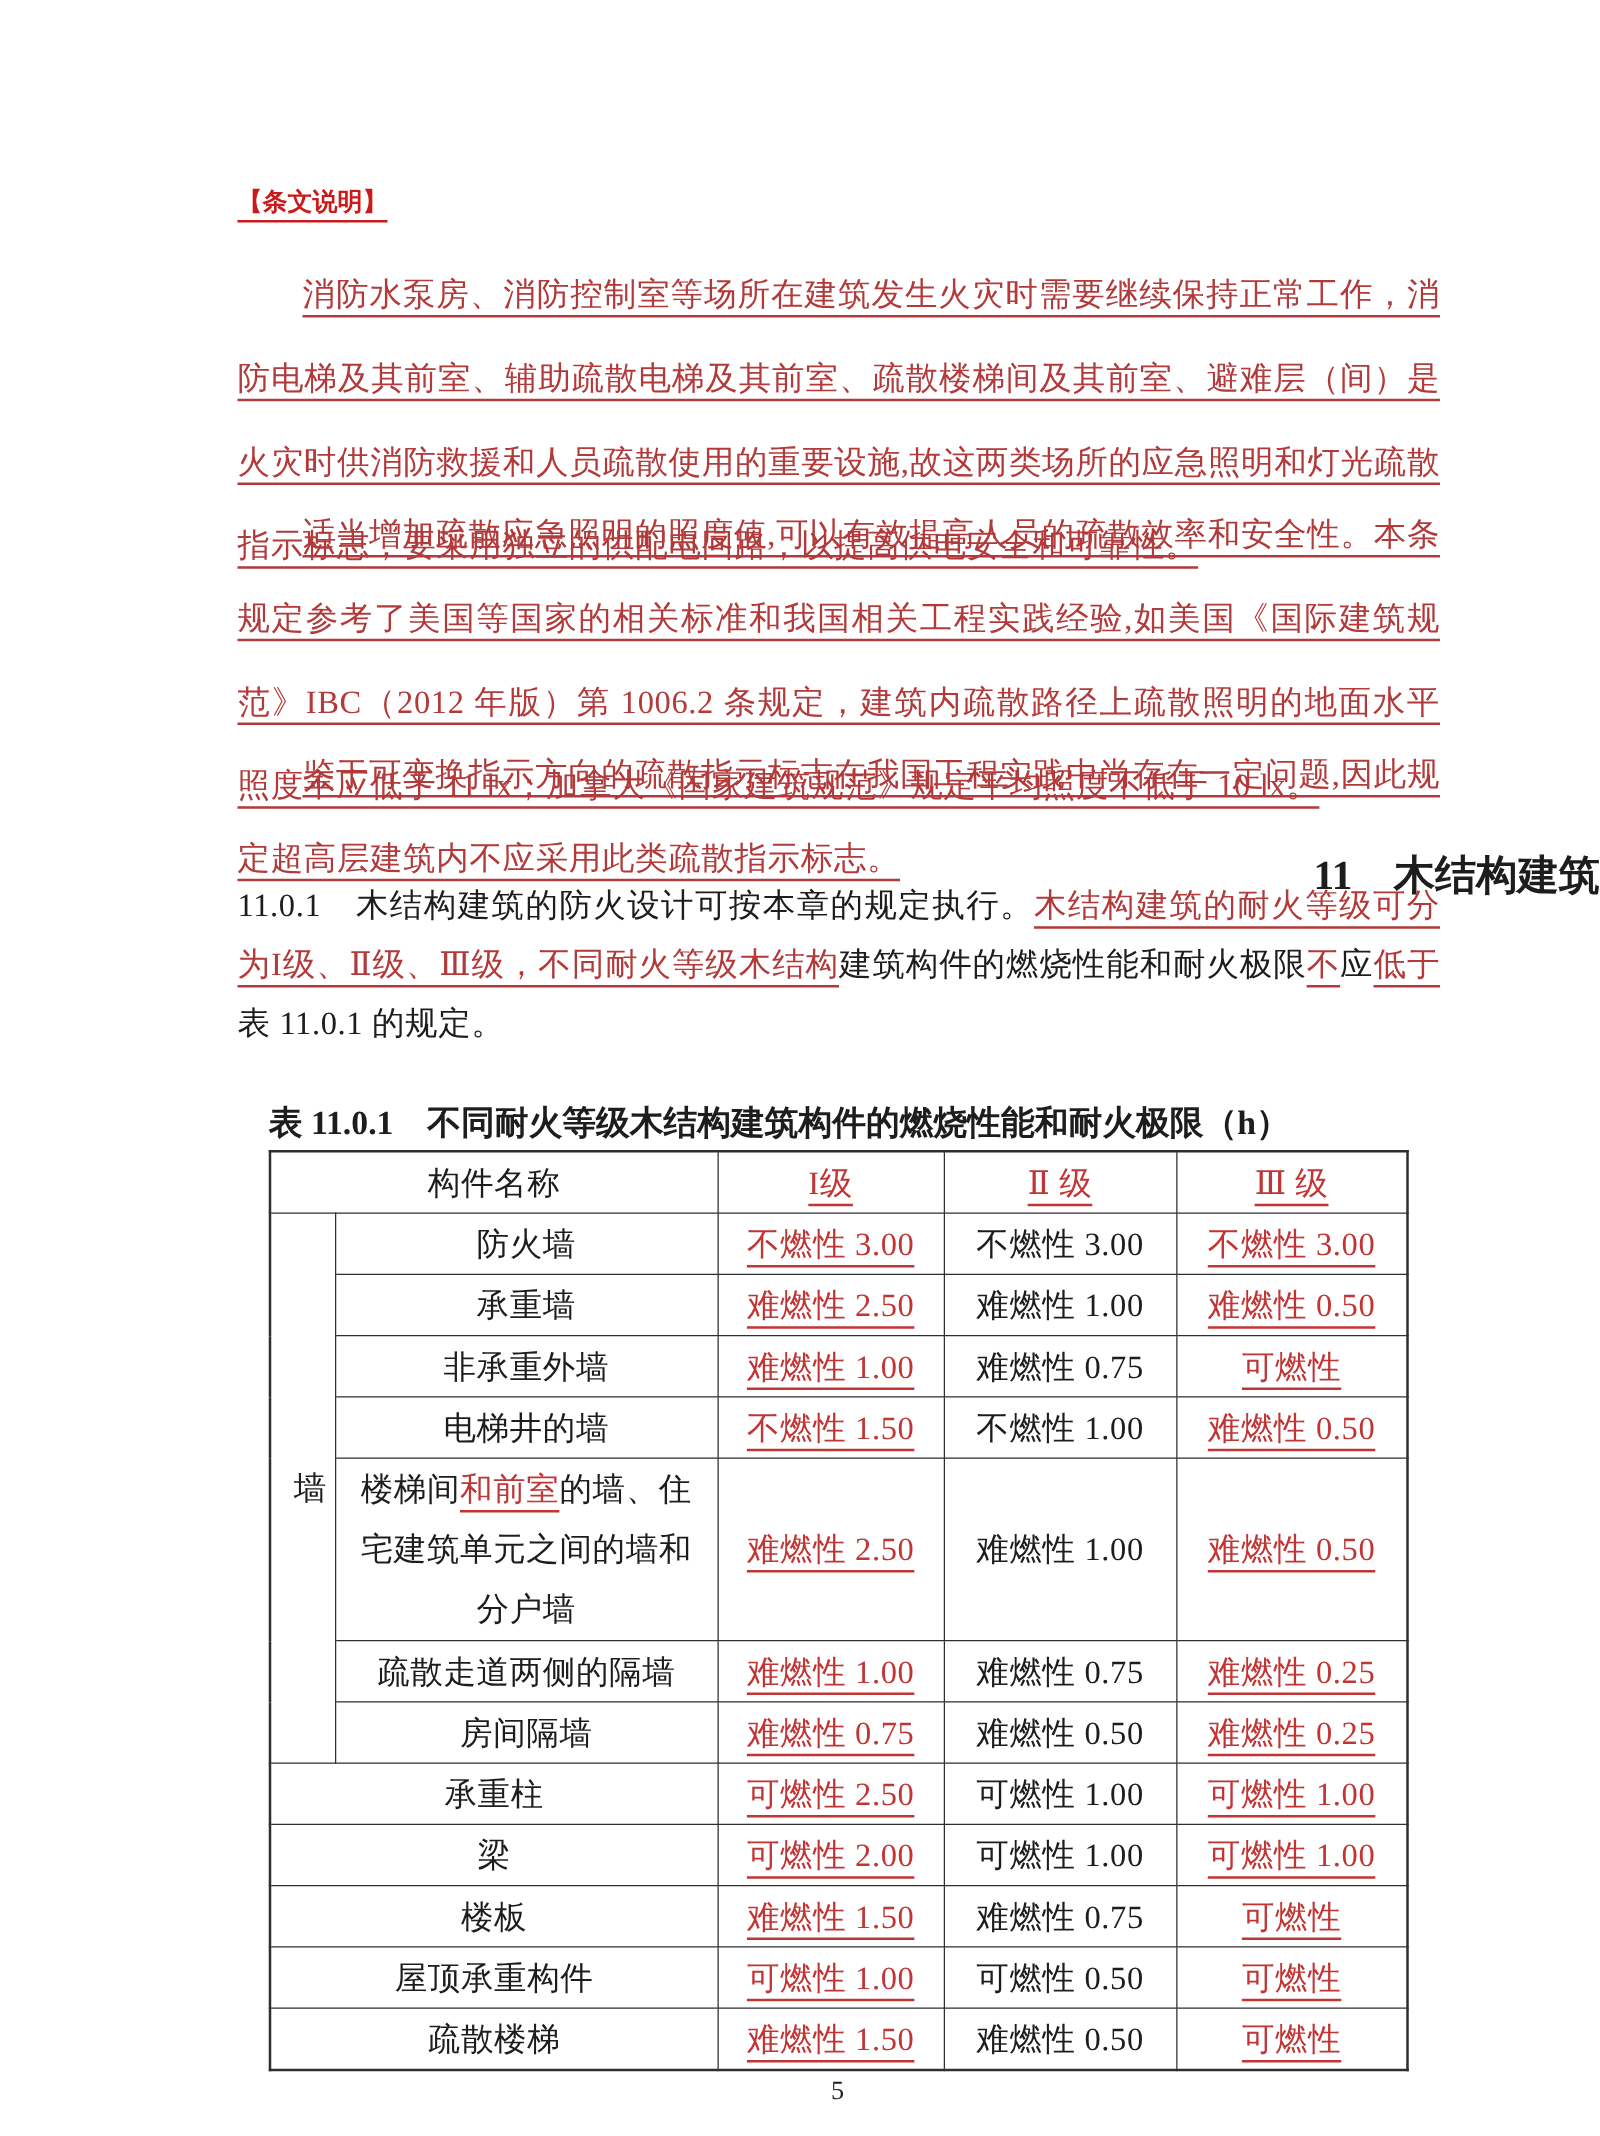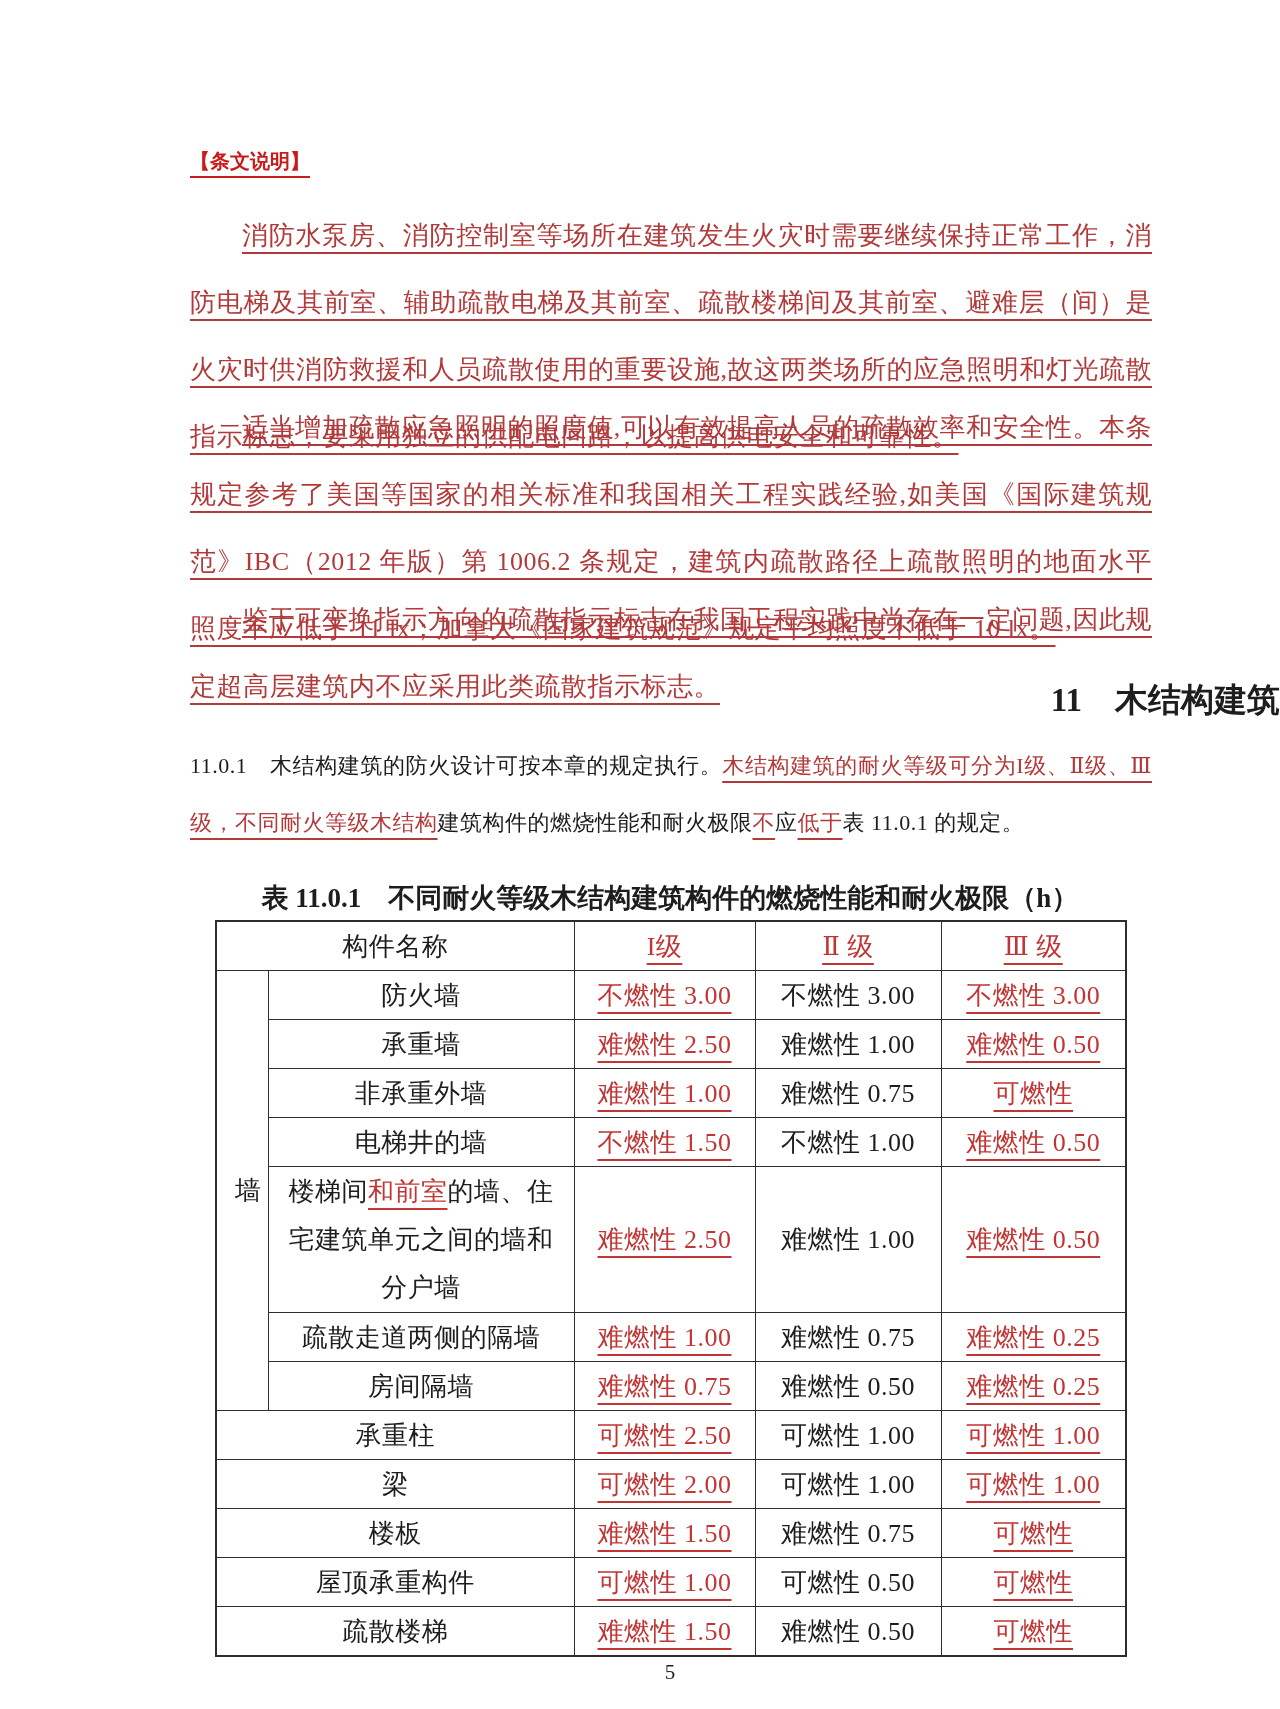--- a/index.html
+++ b/index.html
@@ -47,37 +47,36 @@
   .p3{top:586px;}
   
   .chapter{
     position:absolute;left:0;top:678px;width:1280px;
     text-align:right;
     font-size:33px;font-weight:bold;color:var(--ink);
     margin:0;
   }
   
   .clause{
-    position:absolute;left:190px;top:737px;width:962px;
-    font-size:22px;letter-spacing:0.5px;
-    line-height:57px;
+    position:absolute;left:190px;top:701px;width:962px;
+    font-size:26px;letter-spacing:0.5px;
+    line-height:47px;
     text-align:justify;
     margin:0;
   }
   .ins{
     color:var(--red);
     text-decoration:underline;
     text-decoration-thickness:2px;
     text-underline-offset:8px;
   }
   .plain{color:var(--ink);}
   
   .tbl-caption{
     position:absolute;left:215px;top:880px;width:910px;
-    text-align:center;
     font-size:27px;font-weight:bold;color:var(--ink);
     margin:0;
   }
   .tbl-wrap{position:absolute;left:215px;top:920px;}
   table.fire{
     border-collapse:collapse;
     table-layout:fixed;
     width:910px;
     font-size:26px;
     letter-spacing:0.5px;

